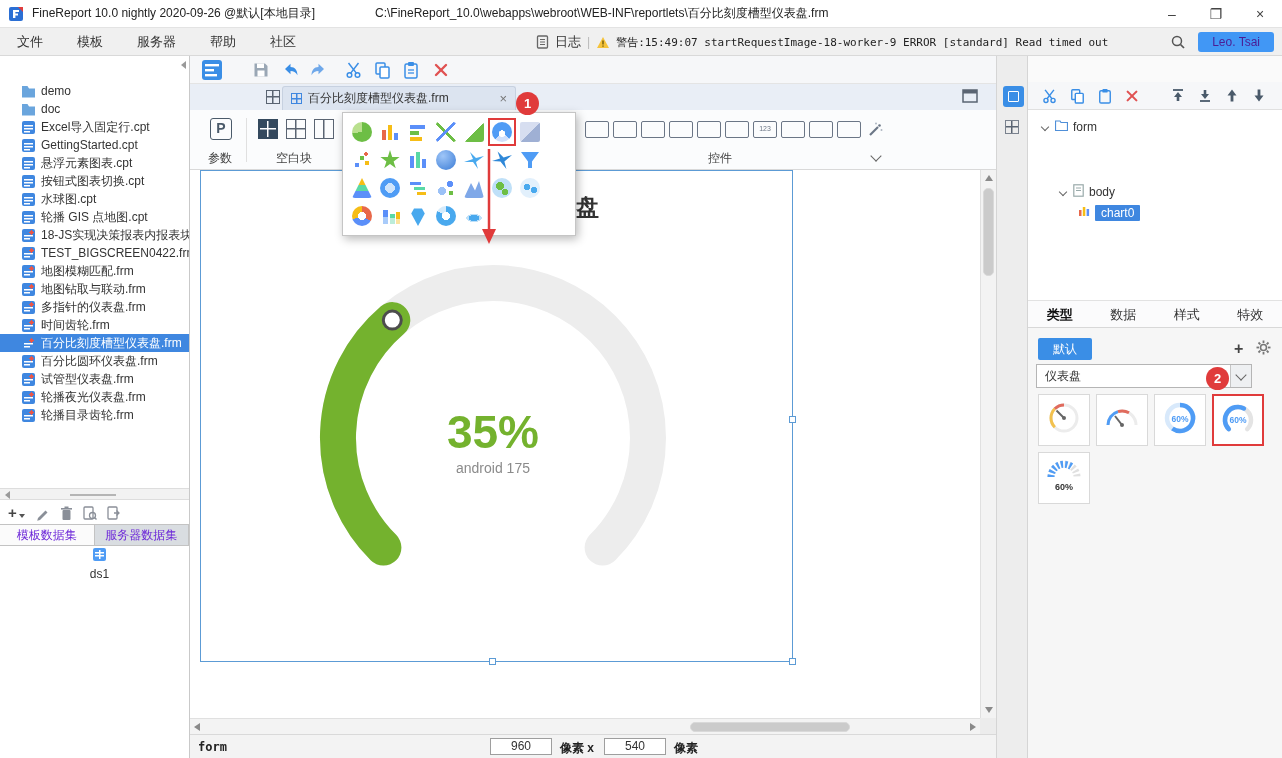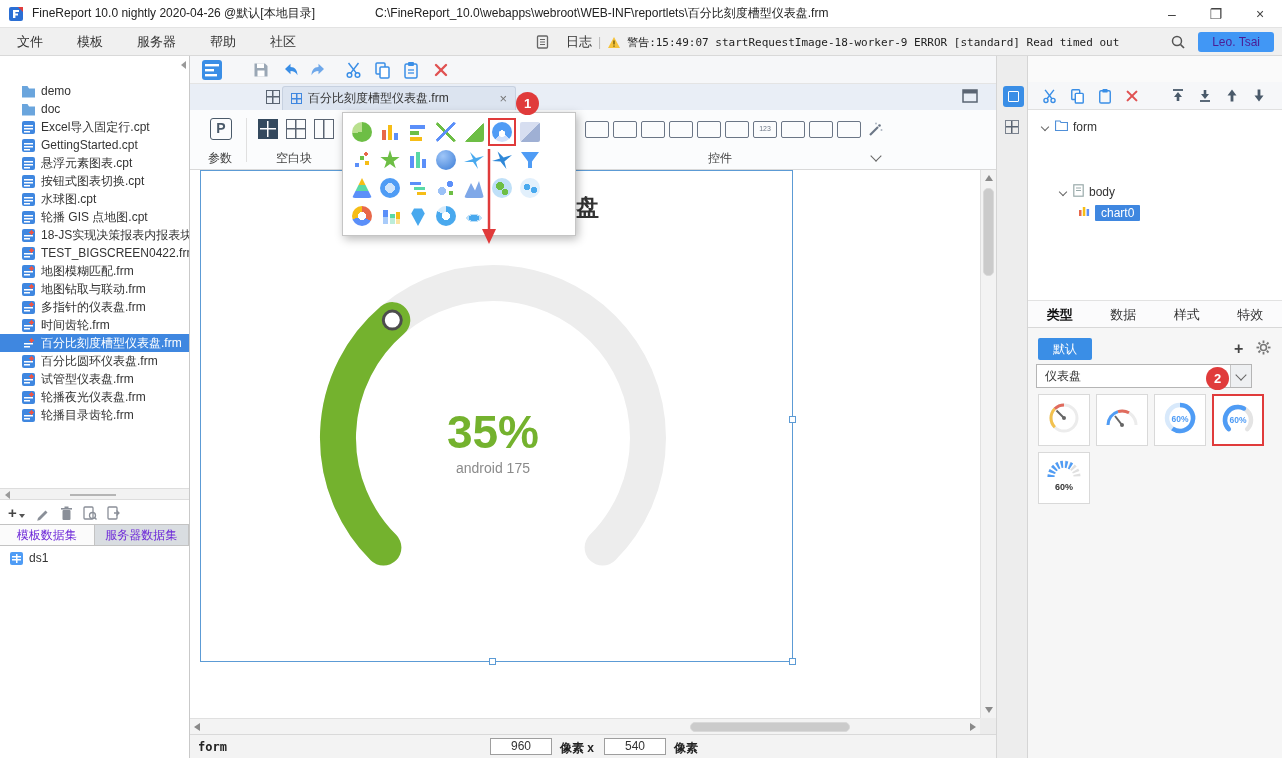--- a/index.html
+++ b/index.html
@@ -11,21 +11,21 @@
   .titlebar .logo { width:16px; height:16px; margin:0 8px 0 8px; flex:none; }
   .titlebar .apptitle { font-size:12px; color:#222; white-space:nowrap; }
   .titlebar .filepath { font-size:12px; color:#222; margin-left:60px; white-space:nowrap; }
   .winbtns { position:absolute; right:0; top:0; height:28px; display:flex; }
   .winbtn { width:44px; height:28px; display:flex; align-items:center; justify-content:center; font-size:14px; color:#444; cursor:default; }
 
   
   .menubar { position:absolute; left:0; top:28px; width:1282px; height:28px; background:#f0f0f0; border-bottom:1px solid #d9d9d9; display:flex; align-items:center; }
   .menu-item { padding:0 17px; font-size:13px; color:#333; height:28px; line-height:28px; }
   .menu-log { position:absolute; left:536px; top:0; height:28px; display:flex; align-items:center; gap:6px; }
-  .menu-log .loglabel { font-size:13px; color:#333;margin-left:11px; }
+  .menu-log .loglabel { font-size:13px; color:#333; }
   .menu-log .sep { color:#bbb; }
   .logmsg { font-family:"DejaVu Sans Mono",monospace; font-size:11px; color:#222; white-space:nowrap; }
   .menu-right { position:absolute; right:8px; top:0; height:28px; display:flex; align-items:center; gap:12px; }
   .user-chip { background:#4197f5; color:#4c1d95; font-size:12px; border-radius:3px; padding:3px 14px; }
 
   
   .sidebar { position:absolute; left:0; top:56px; width:190px; height:702px; background:#fff; border-right:1px solid #c9c9c9; }
   .side-collapse { position:absolute; right:3px; top:5px; width:0; height:0; border-top:4px solid transparent; border-bottom:4px solid transparent; border-right:5px solid #9a9a9a; }
   .file-tree { position:absolute; left:0; top:26px; width:100%; }
   .tree-row { height:18px; display:flex; align-items:center; gap:6px; padding-left:22px; font-size:12px; white-space:nowrap; overflow:hidden; cursor:default; }
@@ -38,21 +38,21 @@
   .side-splitter .dash { position:absolute; left:70px; top:5px; width:46px; height:2px; background:#b5b5b5; }
   .side-splitter .tri { position:absolute; left:5px; top:2px; width:0; height:0; border-top:4px solid transparent; border-bottom:4px solid transparent; border-right:5px solid #9a9a9a; }
   .ds-toolbar { position:absolute; left:0; top:446px; width:100%; height:22px; display:flex; align-items:center; gap:10px; padding-left:8px; }
   .ds-toolbar svg { display:block; }
   .plus-glyph { font-size:15px; color:#444; font-weight:bold; line-height:1; }
   .mini-caret { width:0; height:0; border-left:3.5px solid transparent; border-right:3.5px solid transparent; border-top:4px solid #555; margin-left:2px; display:inline-block; }
   .ds-tabs { position:absolute; left:0; top:468px; width:100%; height:22px; display:flex; border-top:1px solid #c3c3c3; border-bottom:1px solid #c3c3c3; }
   .ds-tab { flex:1; text-align:center; line-height:20px; font-size:12px; background:#d9dde1; color:#6d28d9; border-right:1px solid #c3c3c3; }
   .ds-tab.active { background:#fbfbfb; }
   .ds-list { position:absolute; left:0; top:492px; width:100%; }
-  .ds-row { height:20px; display:flex; align-items:center; gap:6px; padding-left:10px; }
+  .ds-row { height:20px; display:flex; align-items:center; gap:6px; padding-left:10px;flex-direction:column; }
   .fi-ds { background:linear-gradient(#fff,#fff) 2px 4px/9px 1.5px no-repeat, linear-gradient(#fff,#fff) 2px 7px/9px 1.5px no-repeat, linear-gradient(#fff,#fff) 6px 2px/1.5px 9px no-repeat, #4f9cf5; }
 
   
   .toolbar { position:absolute; left:190px; top:56px; width:806px; height:28px; background:#f6f7f9; border-bottom:1px solid #e4e4e4; }
   .toolbar .tbicon { position:absolute; top:5px; }
   .tabbar { position:absolute; left:190px; top:84px; width:806px; height:26px; background:#e9eef6; }
   .doc-tab { position:absolute; left:92px; top:2px; width:234px; height:24px; background:#dce4f0; border:1px solid #c7d1e0; border-bottom:none; border-radius:3px 3px 0 0; display:flex; align-items:center; gap:6px; padding:0 8px; }
   .doc-tab .tabtitle { font-size:12px; color:#333; flex:1; white-space:nowrap; overflow:hidden; }
   .doc-tab .closex { color:#777; font-size:13px; }
   .grid-ic { width:14px; height:14px; border:1.5px solid #5a6472; background:linear-gradient(#5a6472,#5a6472) 50% 0/1.5px 100% no-repeat, linear-gradient(#5a6472,#5a6472) 0 50%/100% 1.5px no-repeat; }
@@ -162,21 +162,21 @@
 <body>
 
 <div id="app">
 
   <div class="titlebar">
     <svg class="logo" viewBox="0 0 16 16">
         <rect x="1" y="1" width="14" height="14" rx="2" fill="#2b6fd4"></rect>
         <path d="M10 1 h5 v5 z" fill="#e23c3c"></path>
         <path d="M5 12 V4 h6 v2 H7.4 v1.6 H10 v2 H7.4 V12 z" fill="#fff"></path>
       </svg>
-    <span class="apptitle">FineReport 10.0 nightly 2020-04-26 @默认[本地目录]</span>
+    <span class="apptitle">FineReport 10.0 nightly 2020-09-26 @默认[本地目录]</span>
     <span class="filepath">C:\FineReport_10.0\webapps\webroot\WEB-INF\reportlets\百分比刻度槽型仪表盘.frm</span>
     <div class="winbtns">
       <div class="winbtn">–</div>
       <div class="winbtn">❐</div>
       <div class="winbtn">×</div>
     </div>
   </div>
 
   <div class="menubar">
     <div id="menu-items" style="display: flex;">

